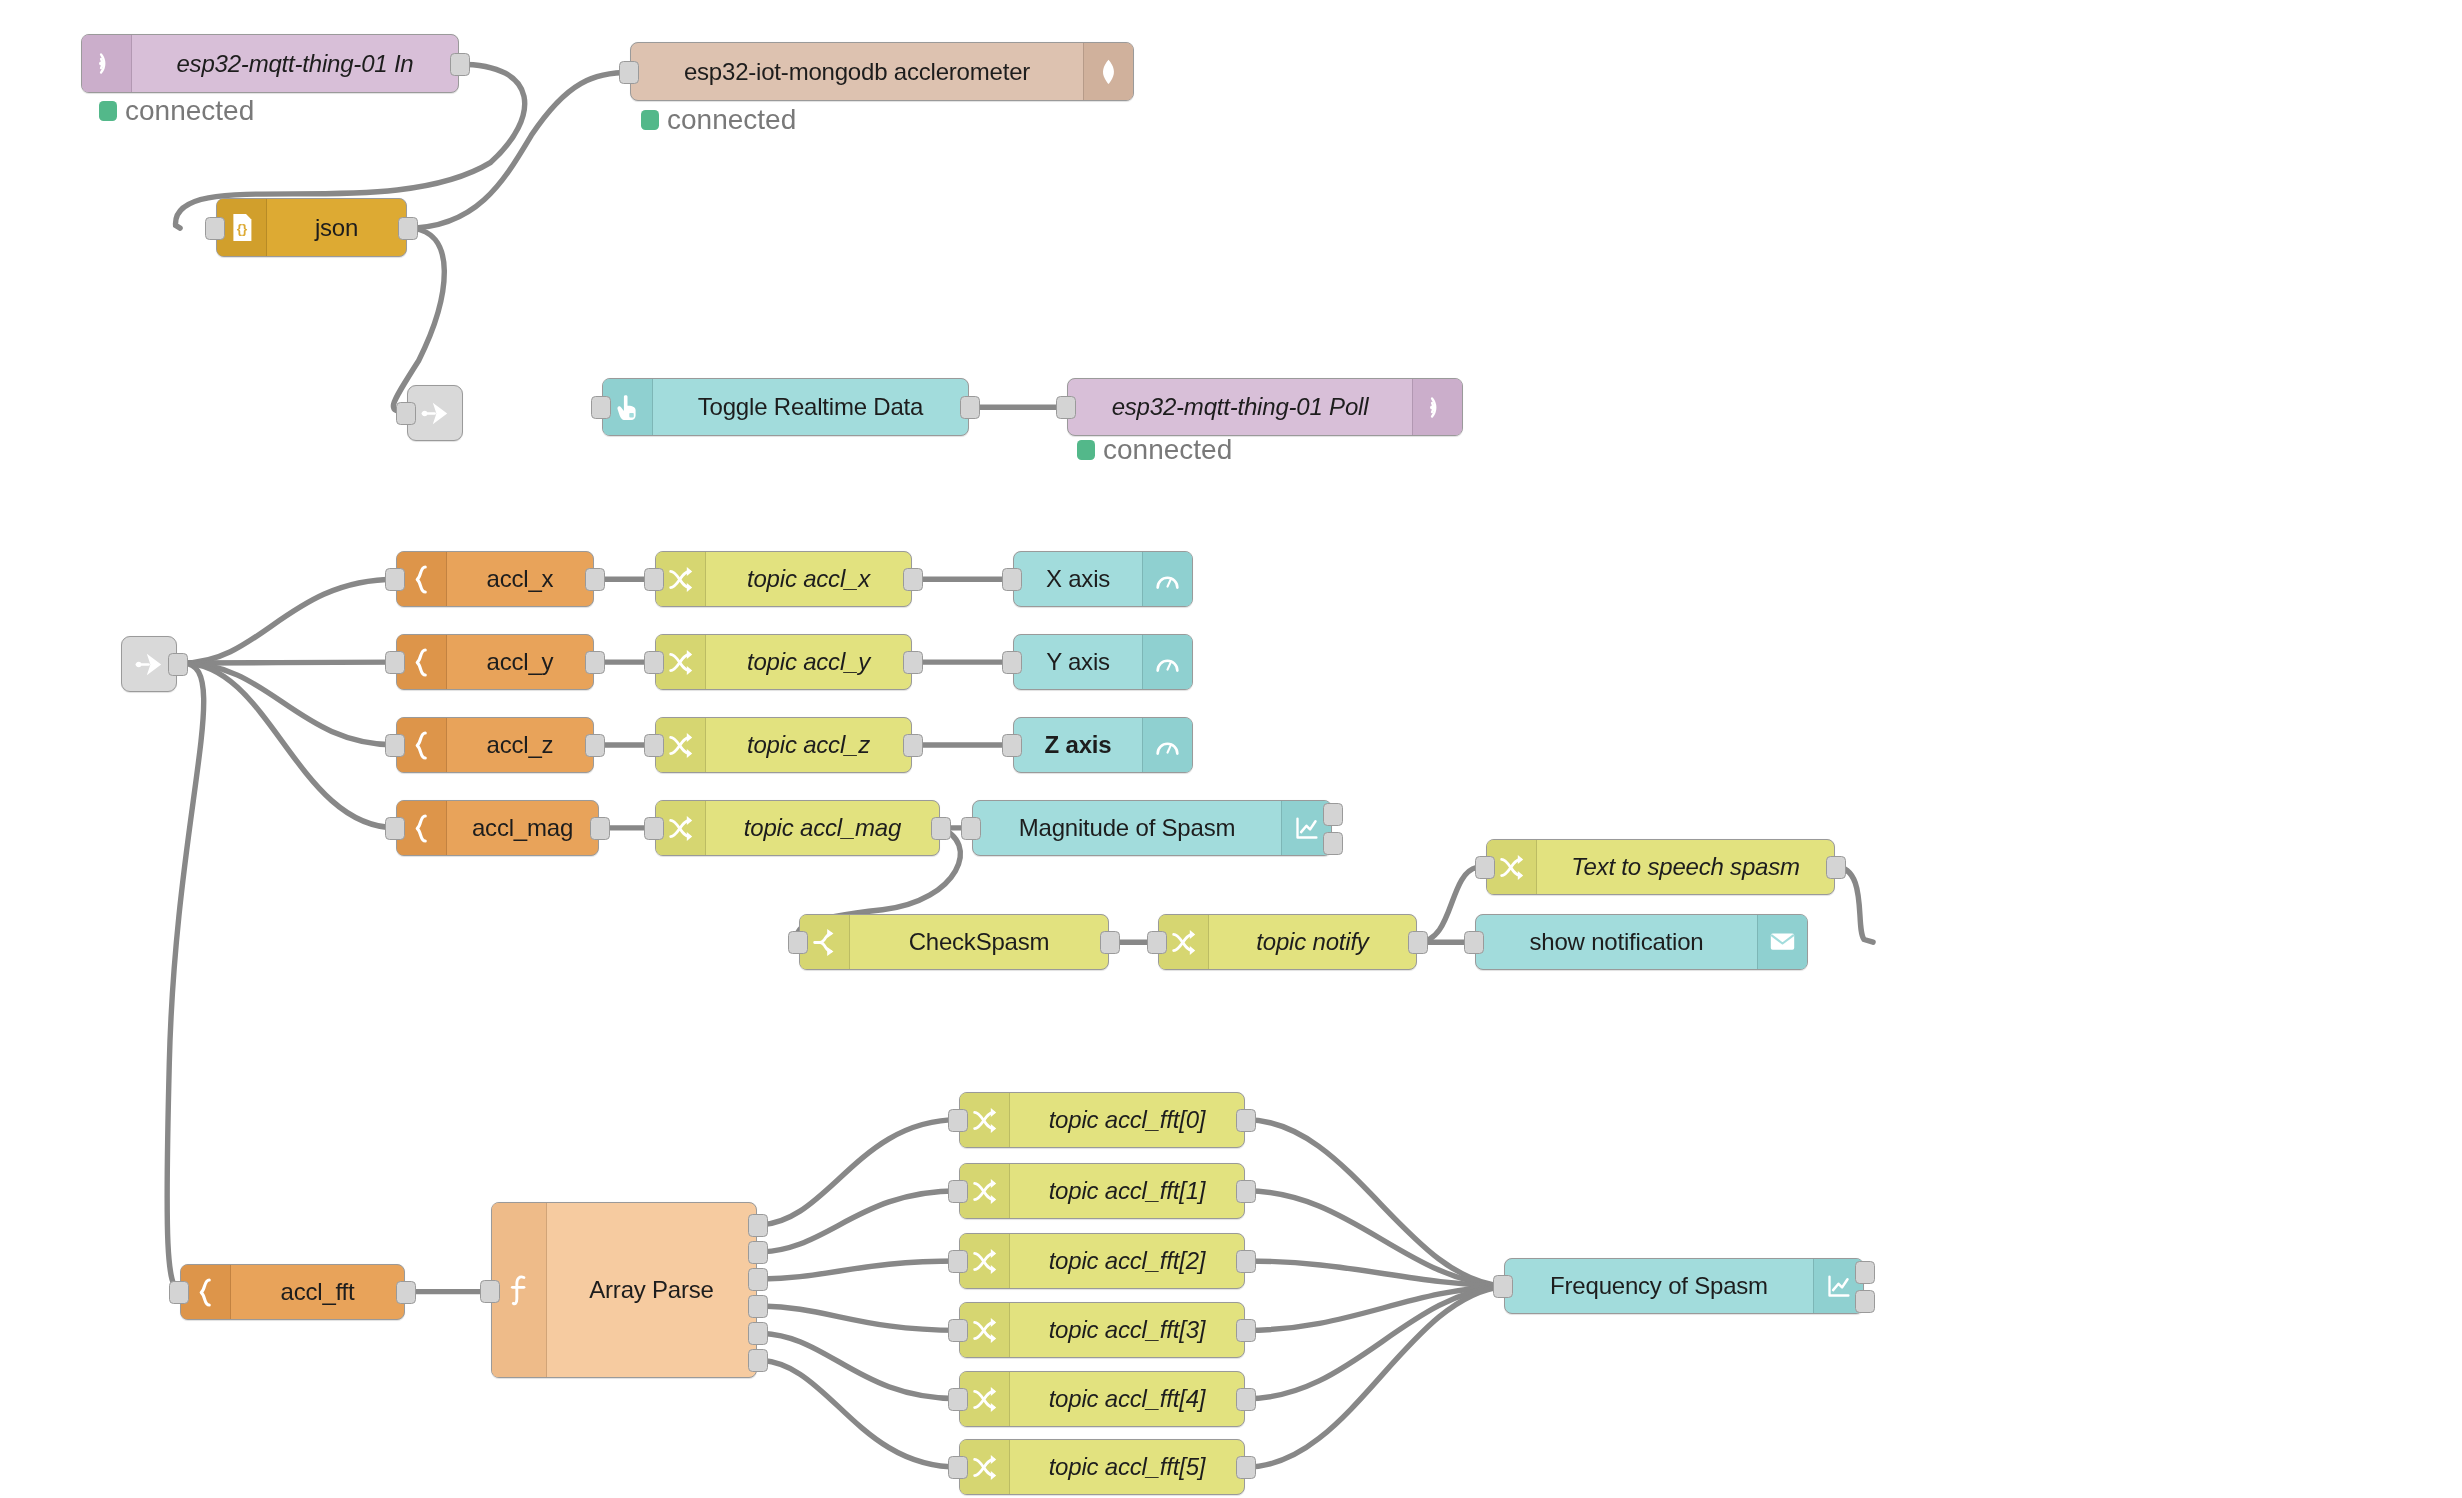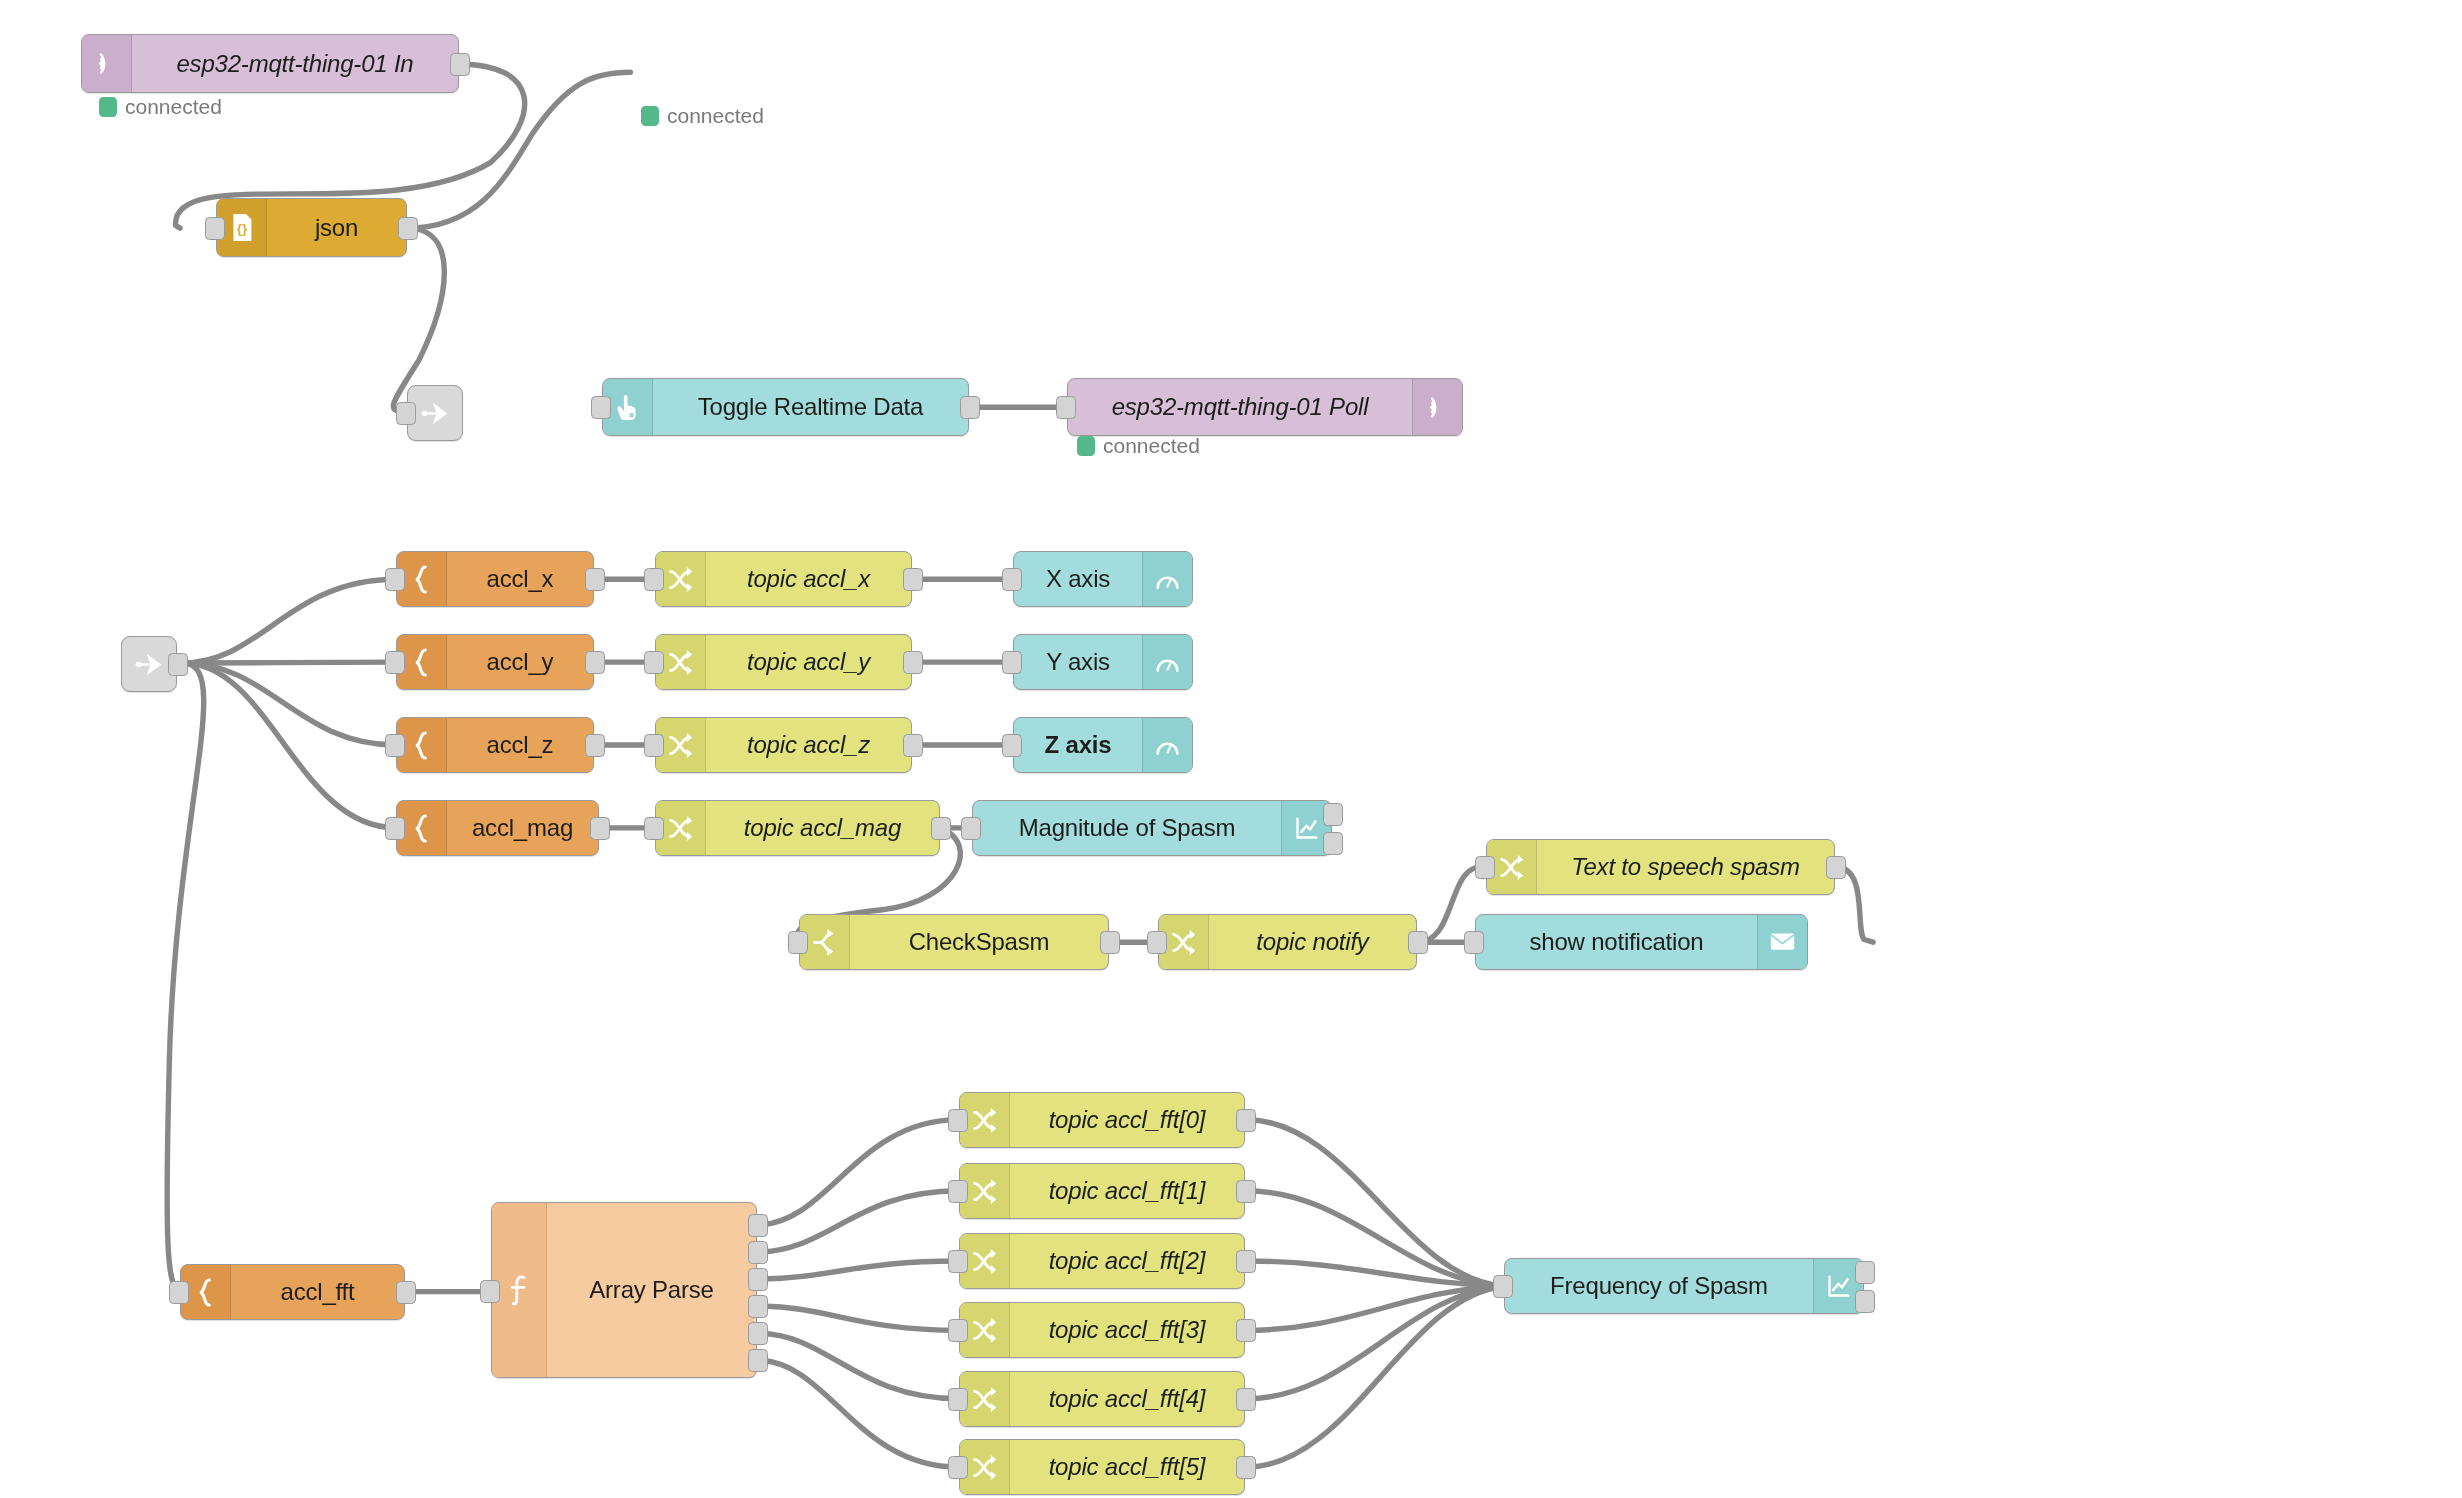--- a/index.html
+++ b/index.html
@@ -92,21 +92,21 @@
   }
   .port.in  { left: -11.7px; }
   .port.out { right: -11.7px; }
 
   
   .status {
     position: absolute;
     display: flex;
     align-items: center;
     gap: 8px;
-    font-size: 21px;
+    font-size: 28px;
     color: #797979;
     white-space: nowrap;
   }
   .status .dot {
     width: 18px;
     height: 20px;
     border-radius: 4.5px;
     background: #53b88a;
     display: inline-block;
   }
@@ -218,20 +218,31 @@
     <div class="body">
       <span class="label">esp32-mqtt-thing-01 In</span>
     </div>
     <span class="port out" style="top:18px;"></span>
   </div>
   <div class="status" style="left:99px; top:95px;">
     <span class="dot"></span>
     <span>connected</span>
   </div>
 
+  <div class="node c-mongo" style="left:630px; top:42px; width:504px; height:59px;">
+    <div class="body">
+      <span class="label">esp32-iot-mongodb acclerometer</span>
+    </div>
+    <div class="icontray right">
+      <svg width="27" height="29" viewBox="0 0 30 32">
+        <path d="M15 3 C 21 10 23 17 19 24 C 17.5 27 16 29 15 30 C 14 29 12.5 27 11 24 C 7 17 9 10 15 3 Z" fill="#ffffff"></path>
+      </svg>
+    </div>
+    <span class="port in" style="top:18px;"></span>
+  </div>
   <div class="status" style="left:641px; top:104px;">
     <span class="dot"></span>
     <span>connected</span>
   </div>
 
   <div class="node c-json" style="left:216px; top:198px; width:191px; height:59px;">
     <div class="icontray">
       <svg width="27" height="31" viewBox="0 0 30 34">
         <path d="M6 2 H 20 L 26 8 V 32 H 6 Z" fill="#ffffff"></path>
         <text x="15.5" y="23" font-family="'Liberation Sans', sans-serif" font-size="15" font-weight="bold" fill="#ddaa33" text-anchor="middle">{}</text>

